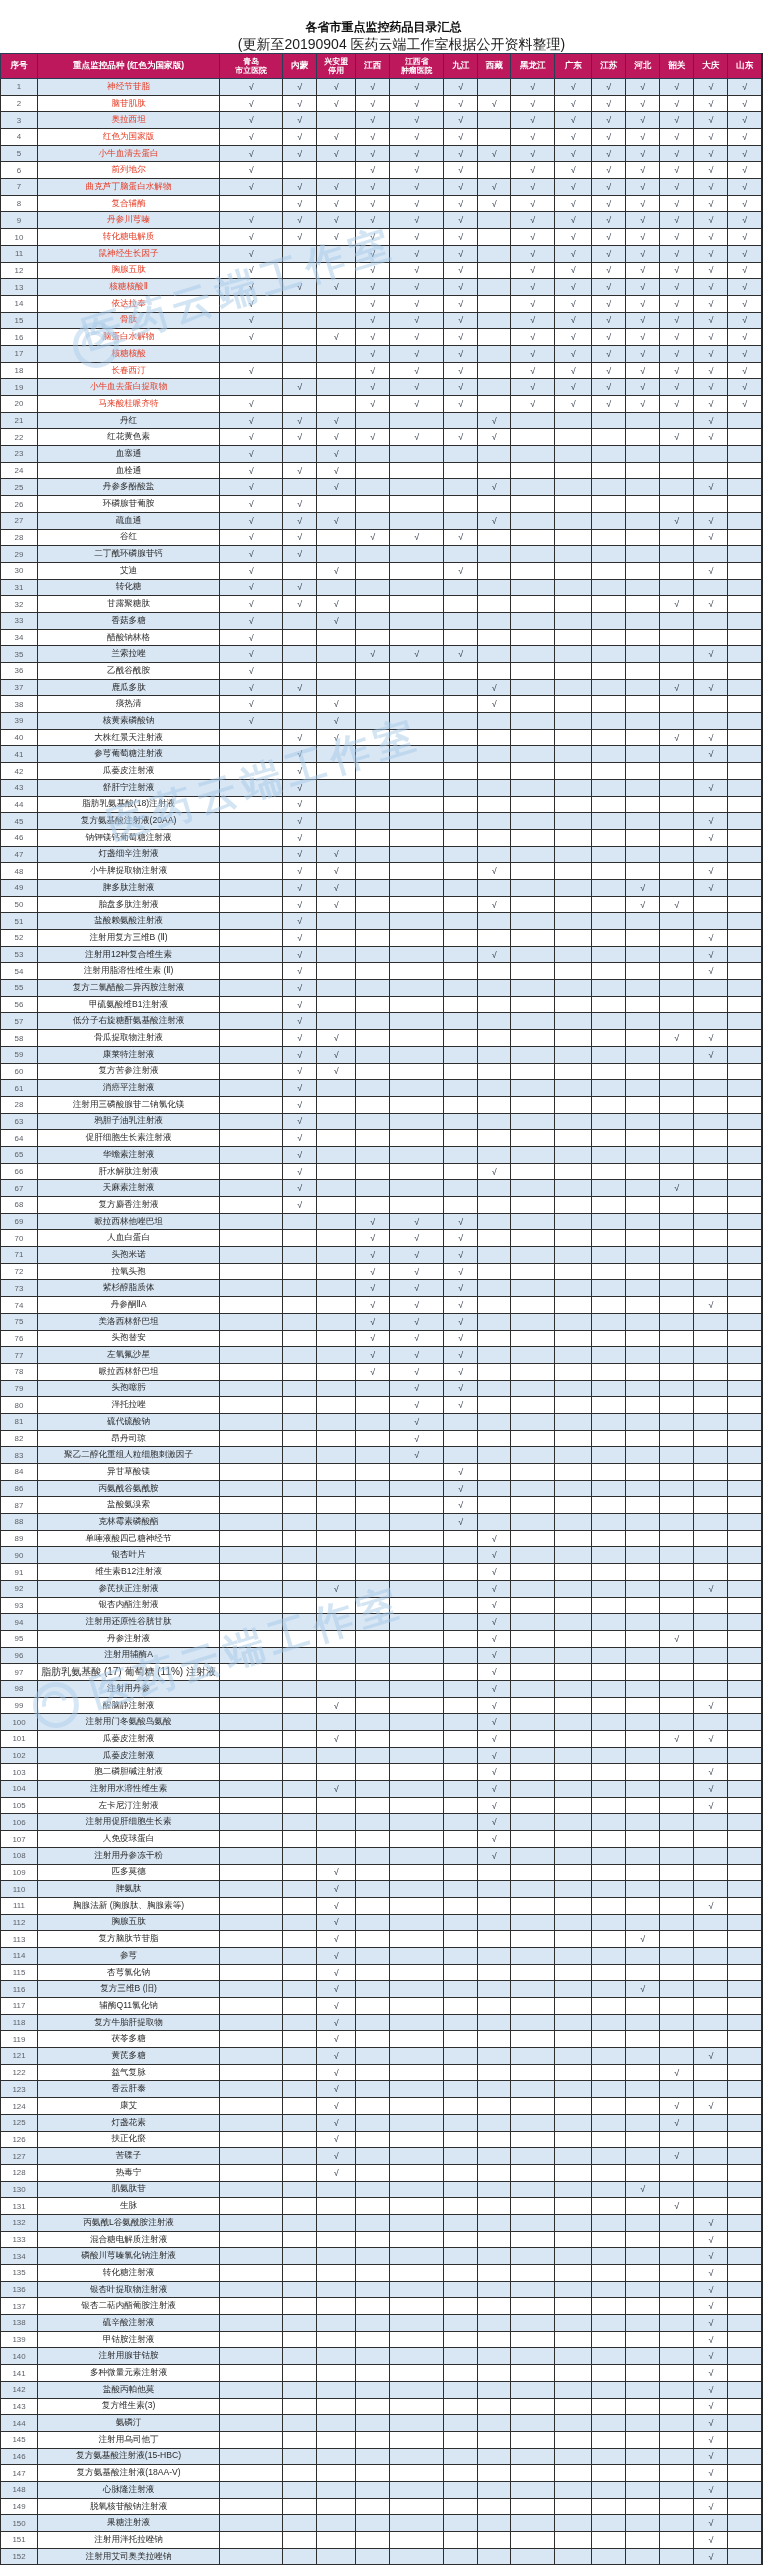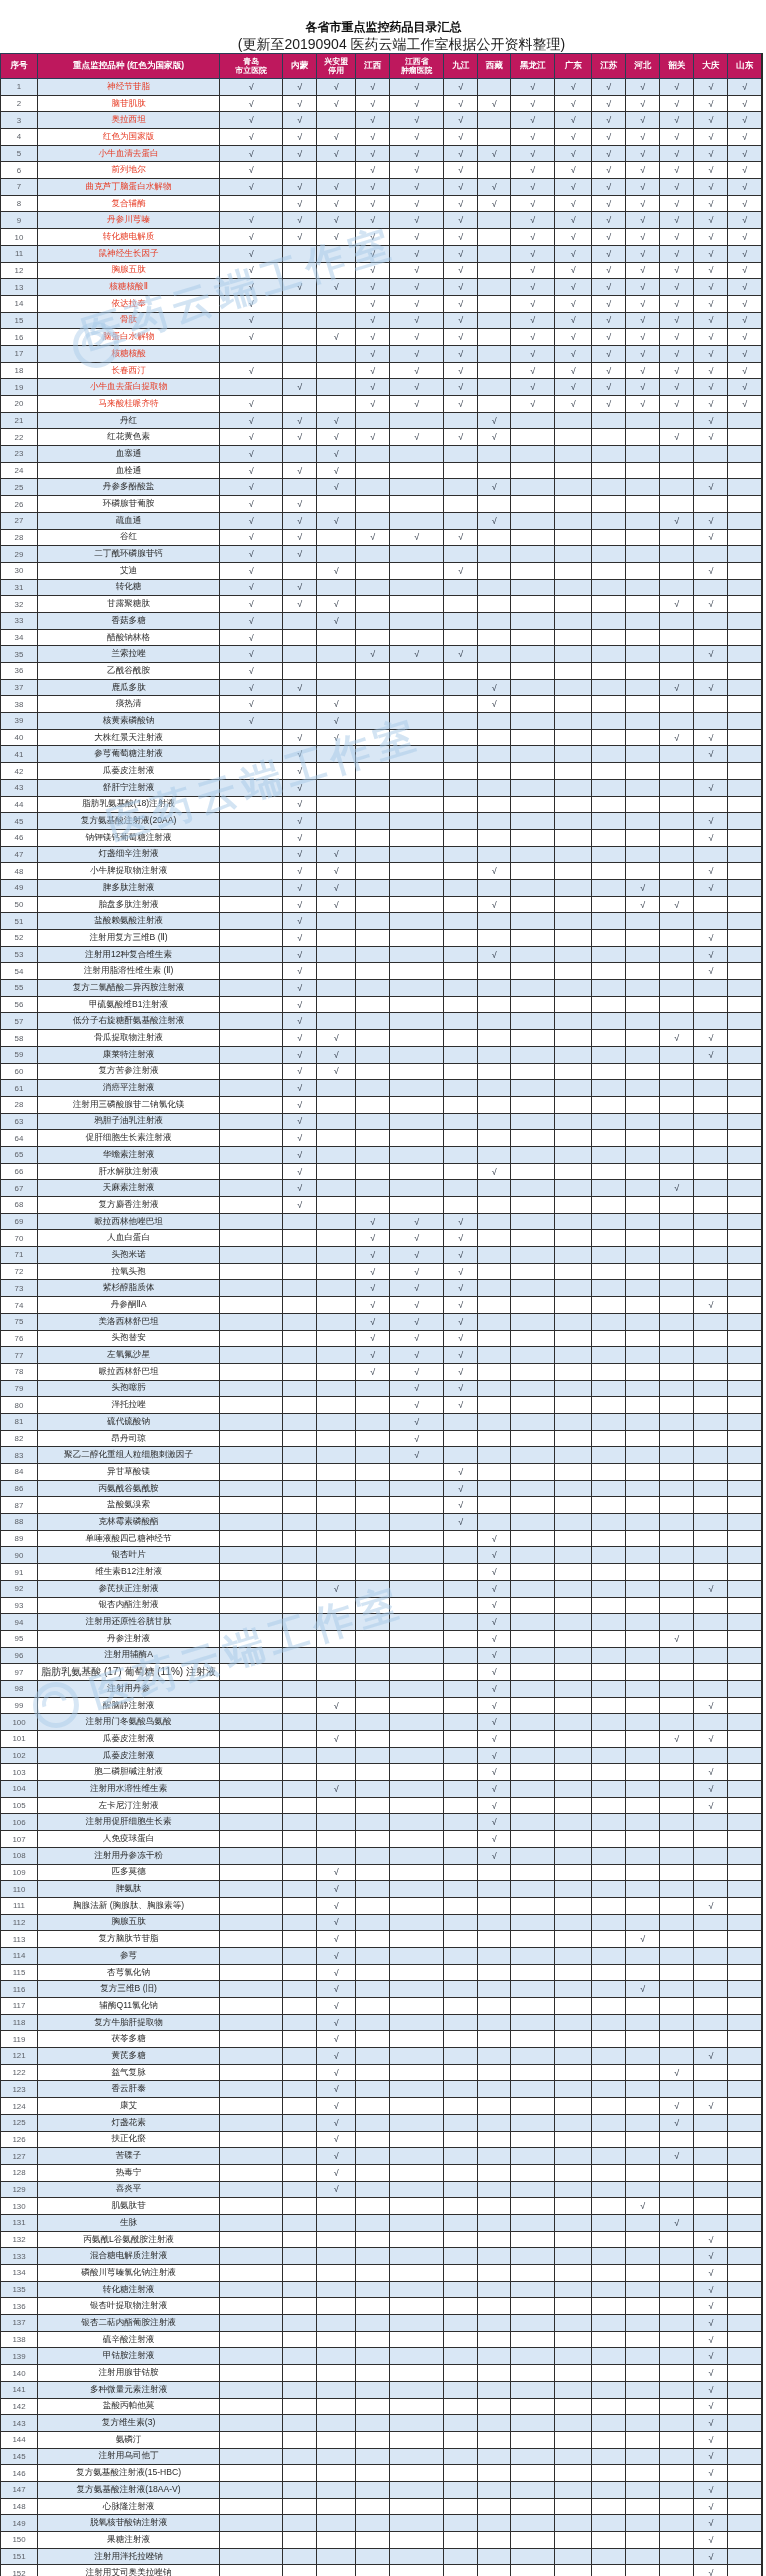--- a/index.html
+++ b/index.html
@@ -2343,38 +2343,20 @@
           <td class="chk"></td>
           <td class="chk"></td>
           <td class="chk"></td>
           <td class="chk"></td>
           <td class="chk"></td>
           <td class="chk"></td>
           <td class="chk"></td>
           <td class="chk"></td>
         </tr>
         <tr>
-          <td class="num">129</td>
-          <td class="name">喜炎平</td>
-          <td class="chk"></td>
-          <td class="chk"></td>
-          <td class="chk">√</td>
-          <td class="chk"></td>
-          <td class="chk"></td>
-          <td class="chk"></td>
-          <td class="chk"></td>
-          <td class="chk"></td>
-          <td class="chk"></td>
-          <td class="chk"></td>
-          <td class="chk"></td>
-          <td class="chk"></td>
-          <td class="chk"></td>
-          <td class="chk"></td>
-        </tr>
-        <tr>
           <td class="num">130</td>
           <td class="name">肌氨肽苷</td>
           <td class="chk"></td>
           <td class="chk"></td>
           <td class="chk"></td>
           <td class="chk"></td>
           <td class="chk"></td>
           <td class="chk"></td>
           <td class="chk"></td>
           <td class="chk"></td>

